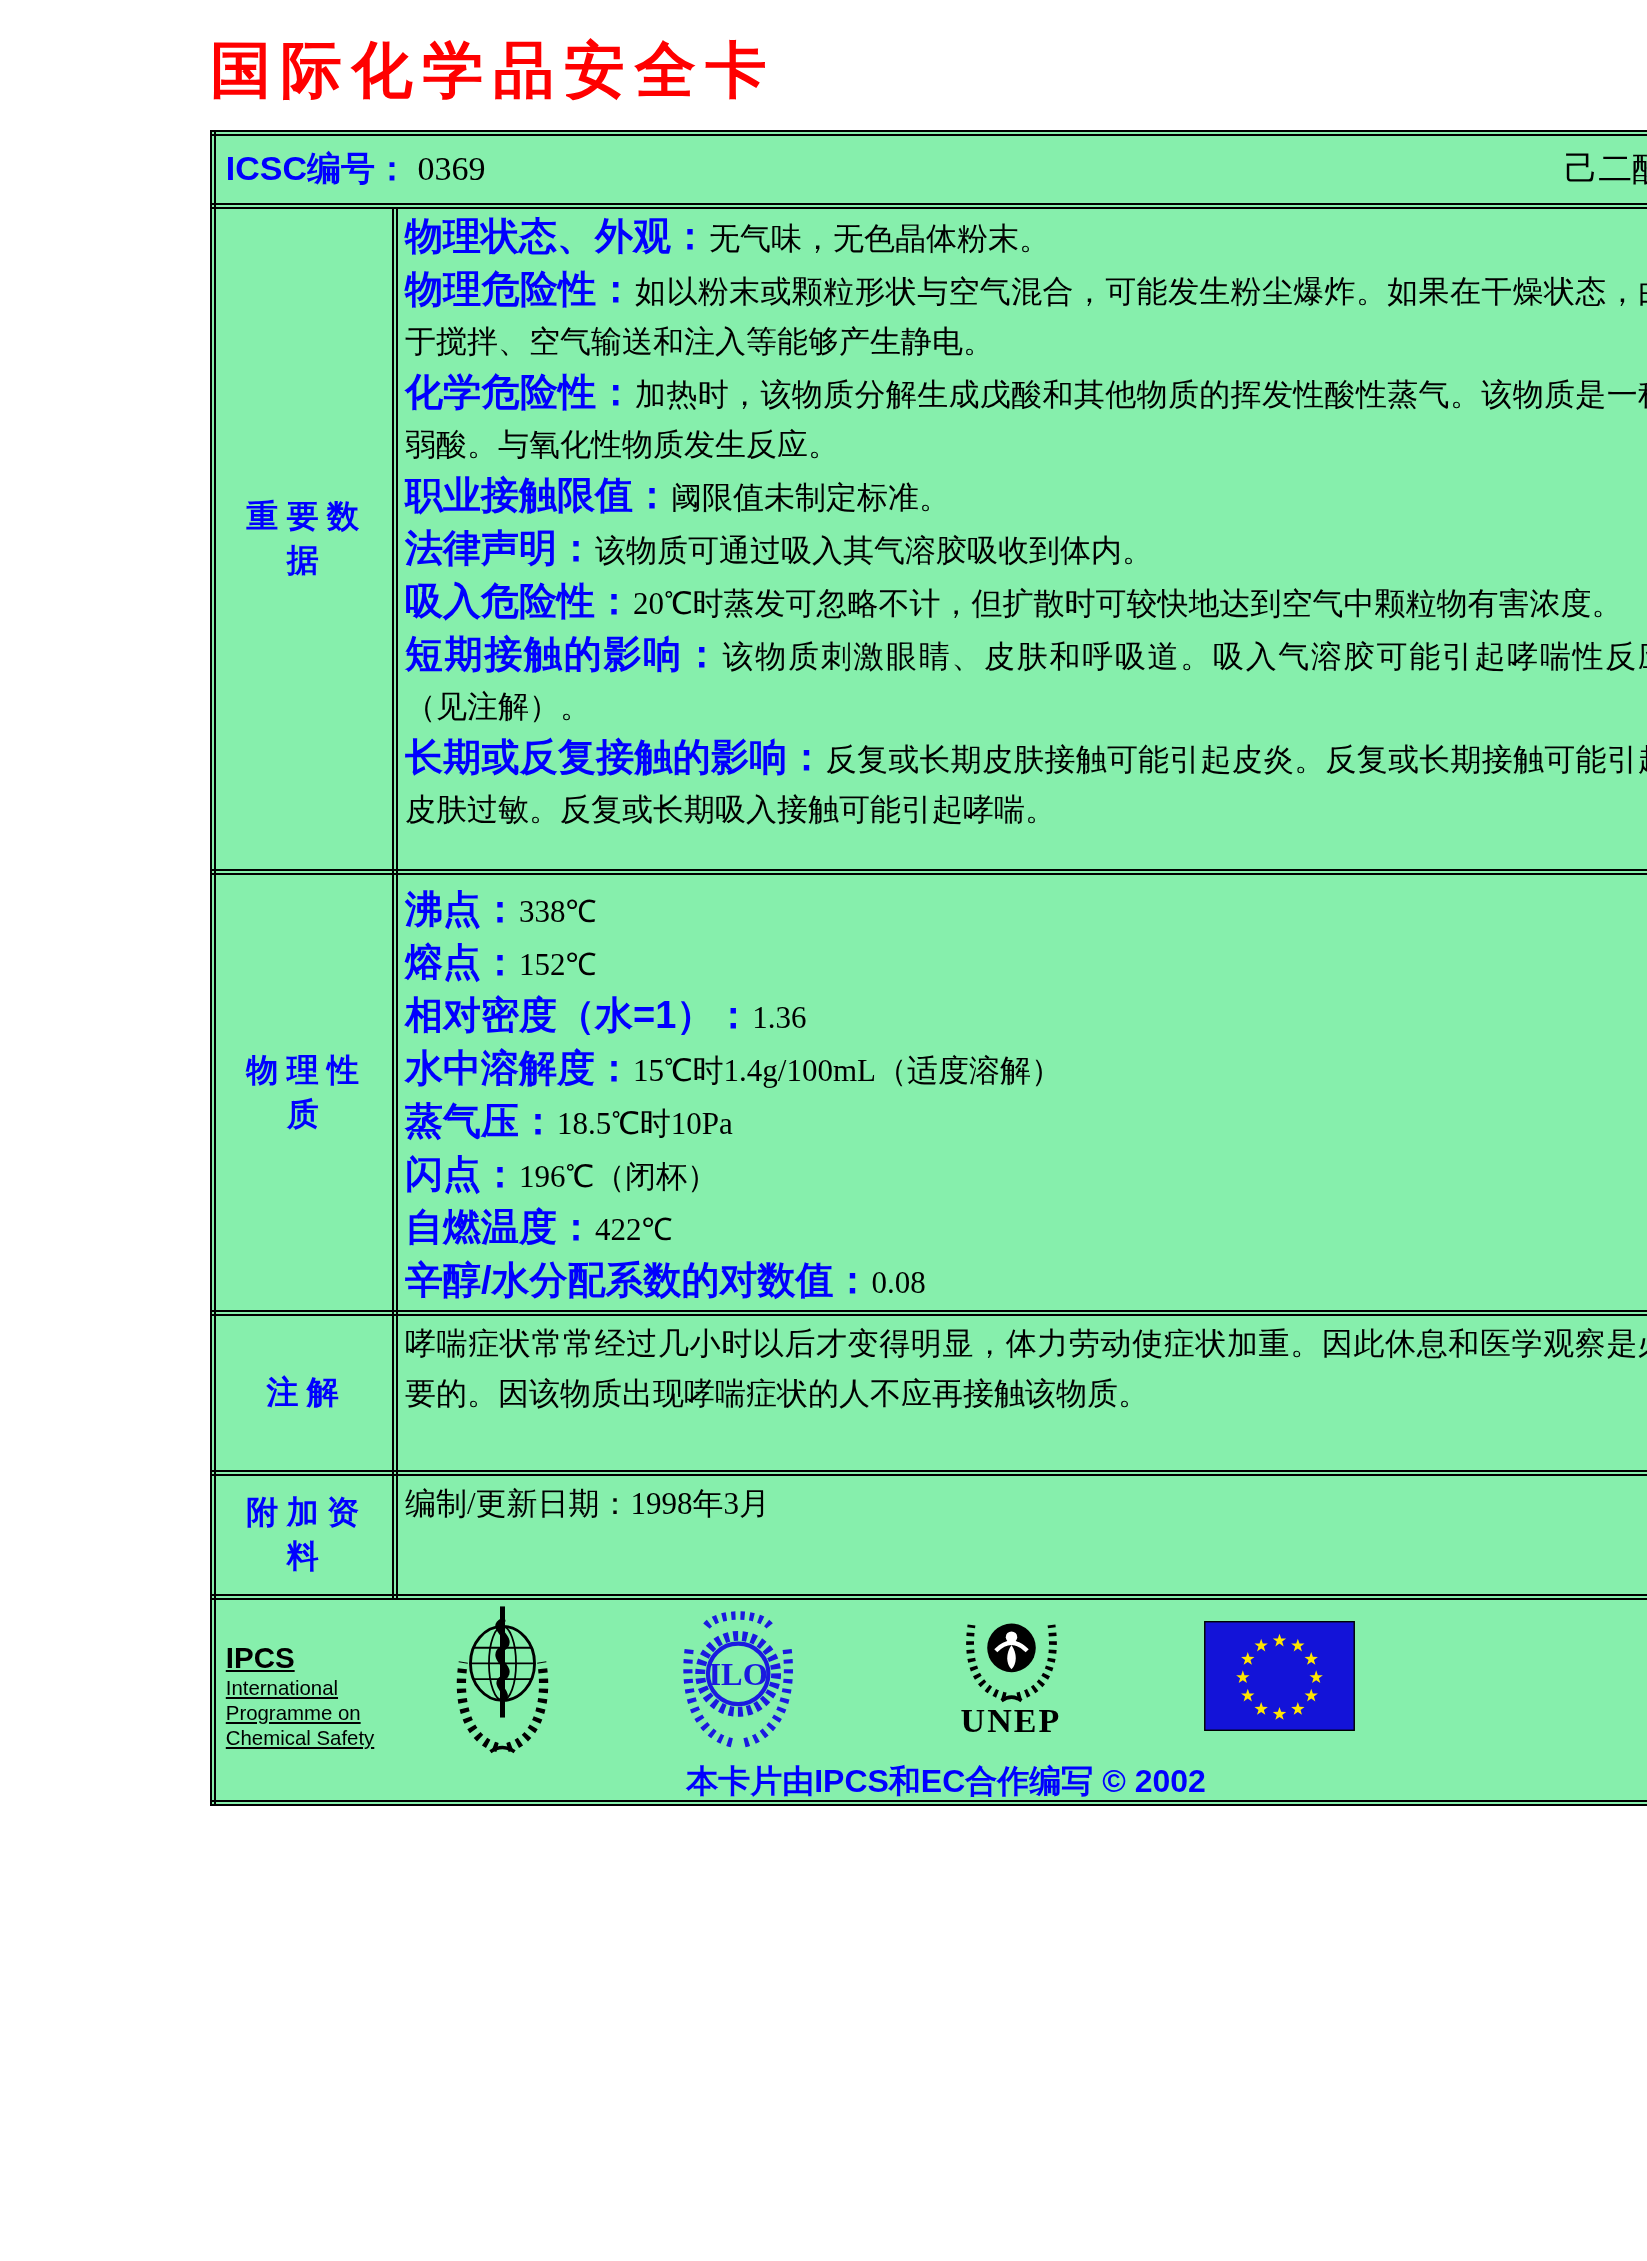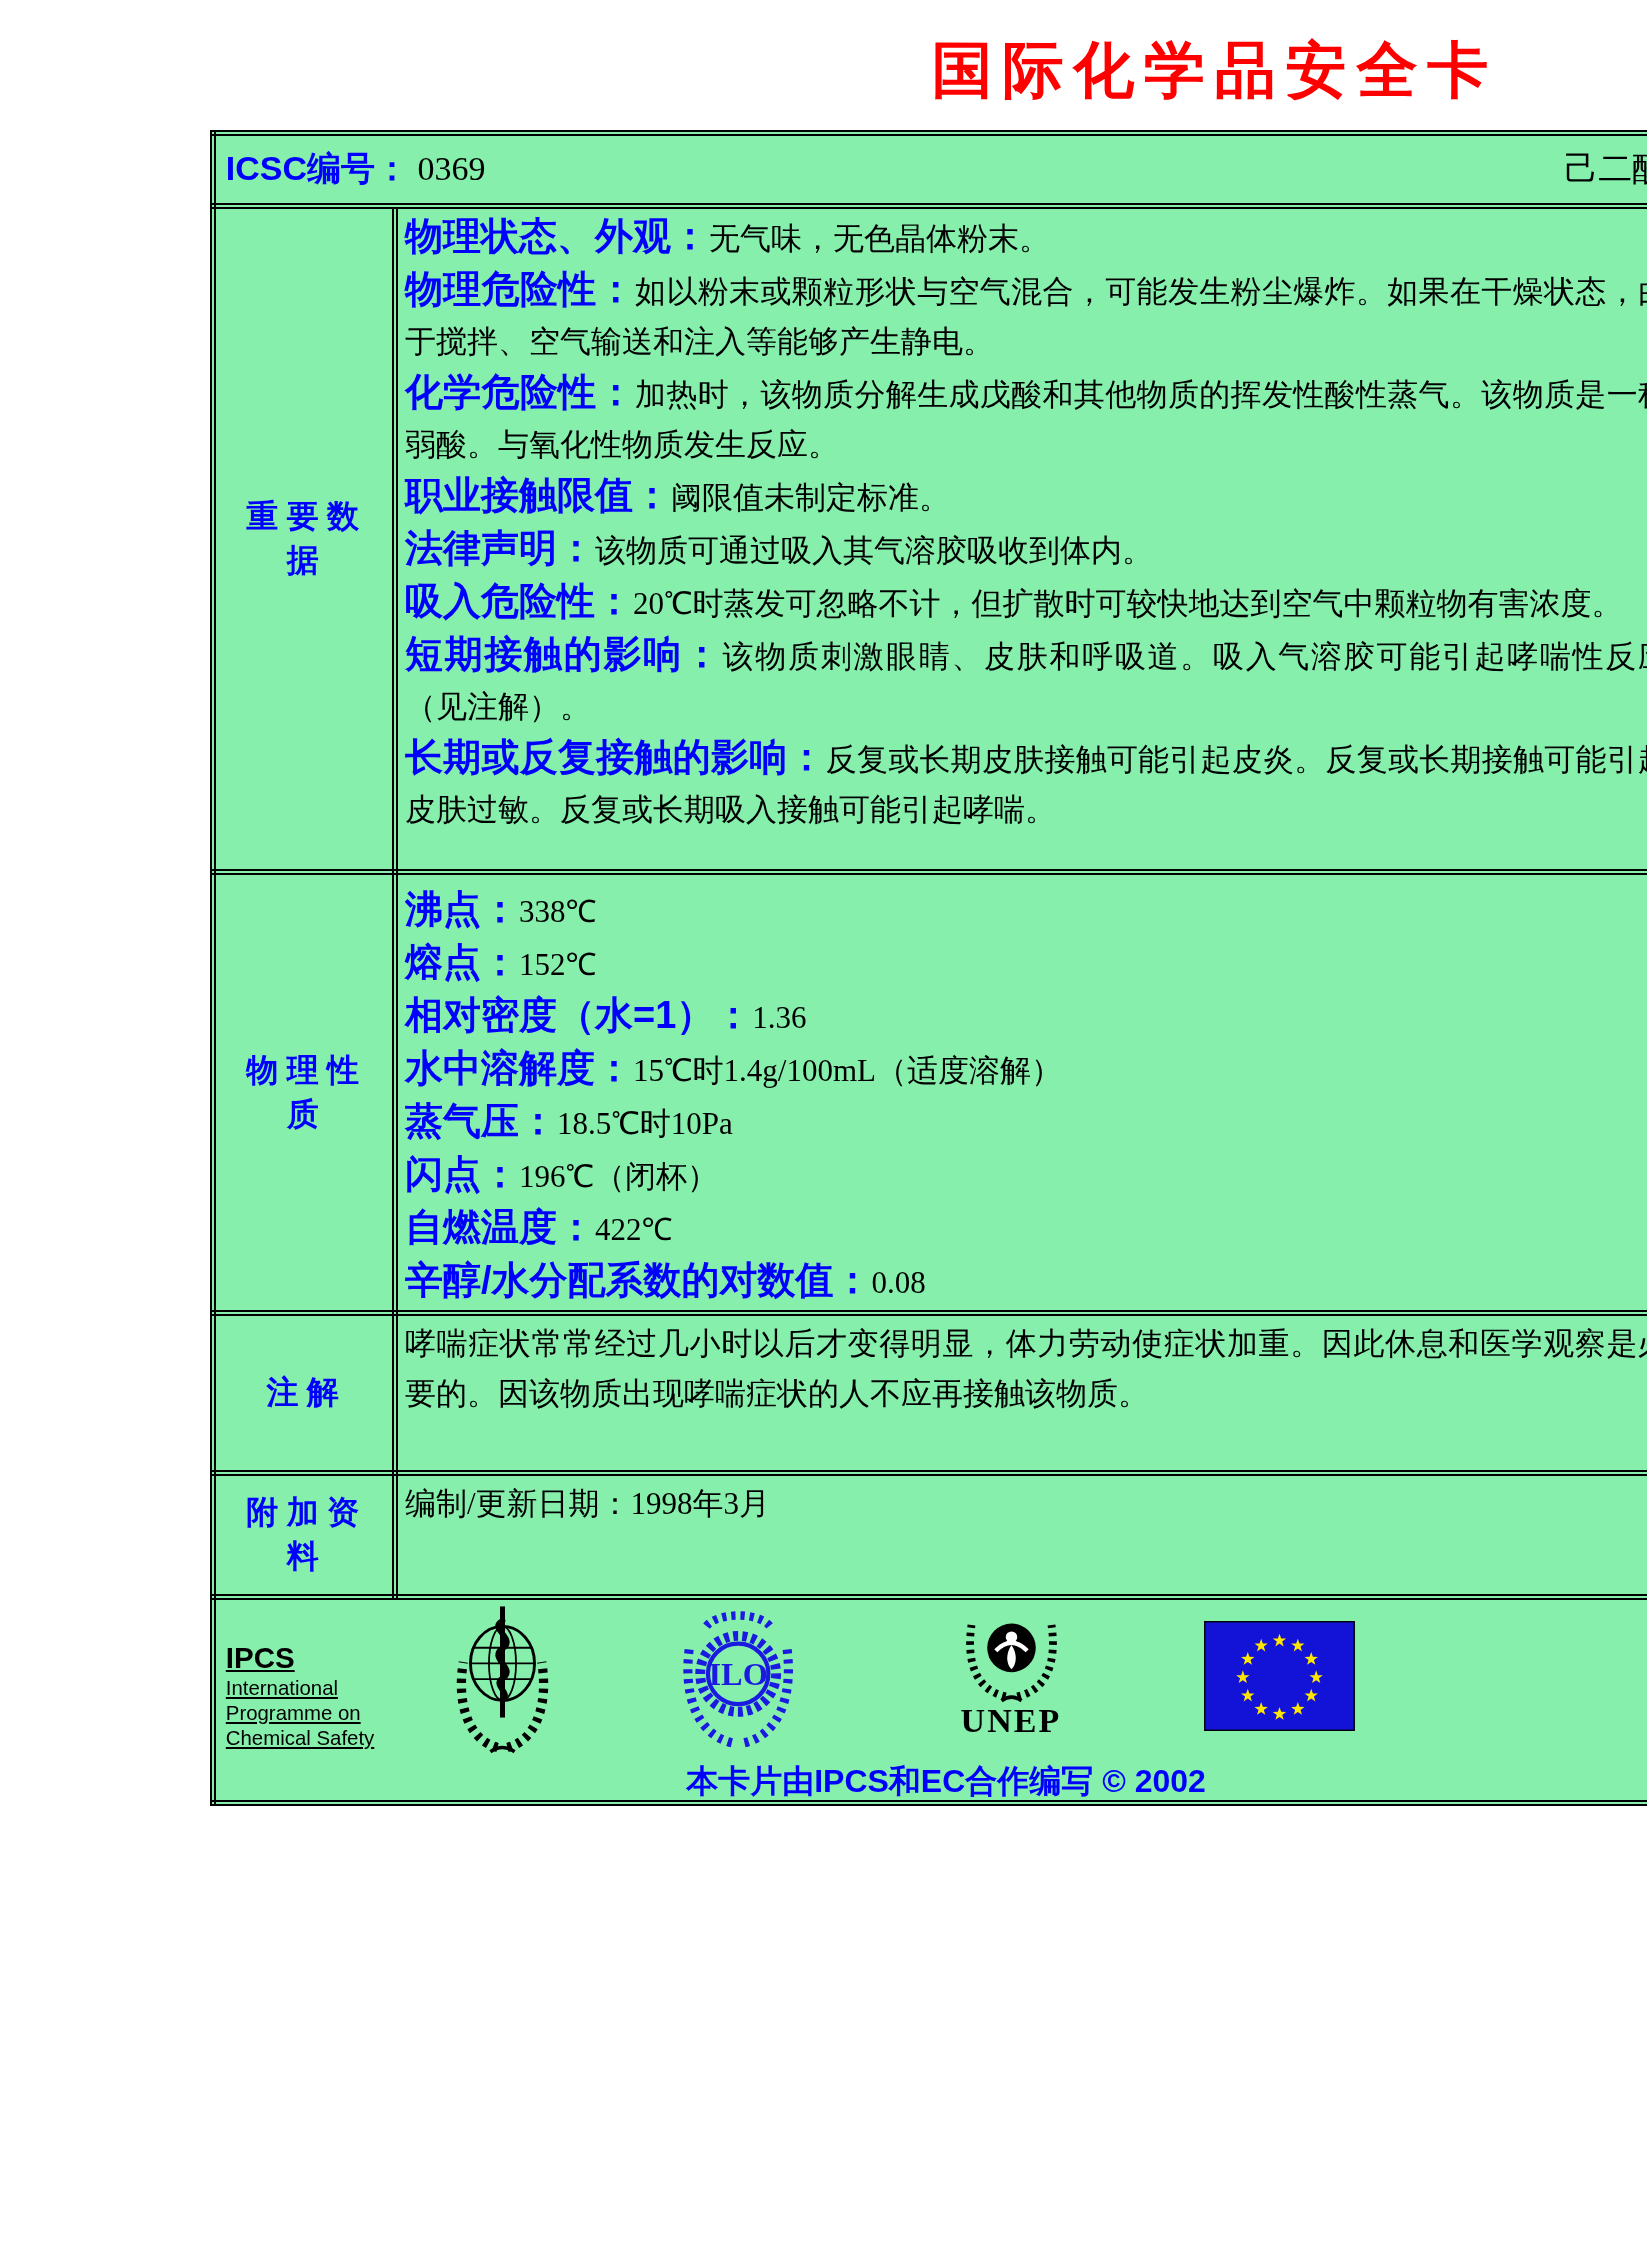--- a/index.html
+++ b/index.html
@@ -6,21 +6,21 @@
   .page{
     position:relative;
     width:1647px;height:2261px;
     background:#ffffff;
     font-family:"Liberation Serif", serif;
     color:#000;
     overflow:hidden;
   }
   .title{
     position:absolute;top:29.5px;left:210px;width:1288px;
-    text-align:right;
+    text-align:left;
     font-size:61px;font-weight:bold;letter-spacing:9.8px;
     color:#ff0000;
     font-family:"Liberation Serif", serif;
   }
   table.card{
     position:absolute;top:130px;left:210px;width:1472px;
     border-collapse:collapse;table-layout:fixed;
     background:#86efac;
   }
   table.card td{

